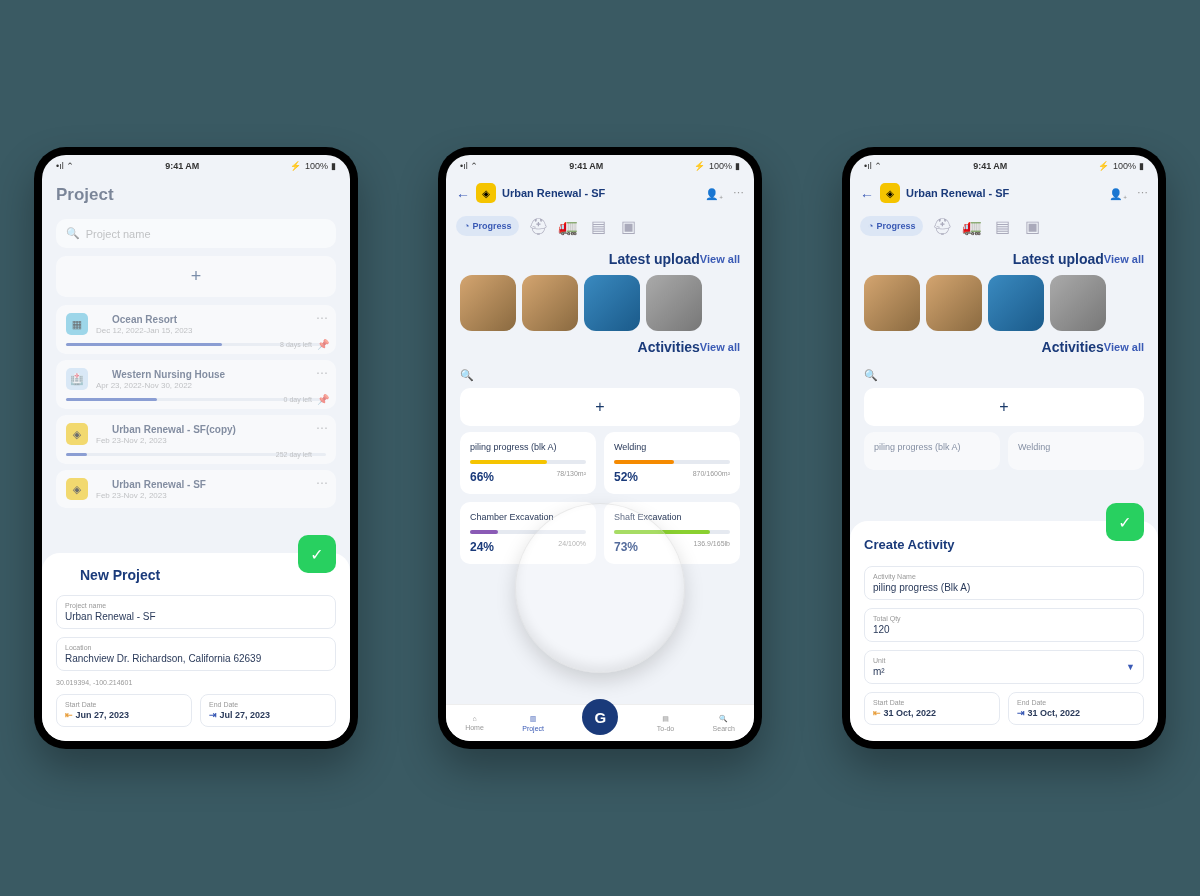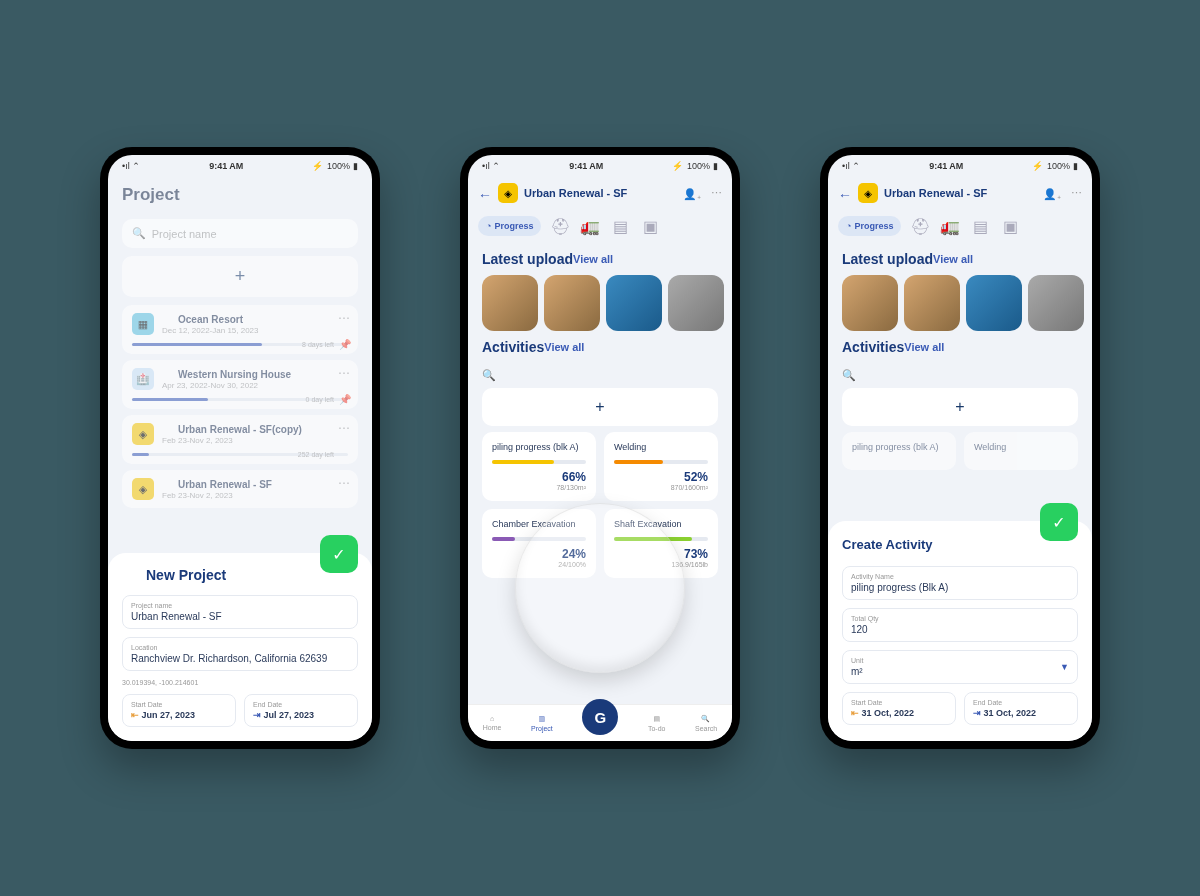--- a/index.html
+++ b/index.html
@@ -1,17 +1,17 @@
 <!DOCTYPE html>
 <html><head>
 <meta charset="utf-8">
 <style>
 * { margin: 0; padding: 0; box-sizing: border-box; font-family: -apple-system, BlinkMacSystemFont, 'Segoe UI', sans-serif; }
 body { background: #3a5a63; width: 1200px; height: 896px; display: flex; justify-content: center; align-items: center; gap: 80px; }
-.phone { width: 280px; height: 602px; background: #000; border-radius: 32px; padding: 8px; position: relative; box-shadow: 0 20px 40px rgba(0,0,0,0.3); }
+.phone { width: 324px; height: 602px; background: #000; border-radius: 32px; padding: 8px; position: relative; box-shadow: 0 20px 40px rgba(0,0,0,0.3); }
 .screen { width: 100%; height: 100%; background: #f0f3f8; border-radius: 24px; overflow: hidden; position: relative; }
 .statusbar { height: 22px; display: flex; justify-content: space-between; align-items: center; padding: 0 14px; font-size: 9px; color: #333; }
 .statusbar .left, .statusbar .right { display: flex; gap: 3px; align-items: center; }
 .statusbar .time { font-weight: 600; }
 .content { height: calc(100% - 22px); overflow: hidden; position: relative; }
 
 
 .p1-header { padding: 8px 14px; font-size: 17px; font-weight: 700; color: #1a2a4a; }
 .p1-search { margin: 6px 14px; background: #fff; border-radius: 10px; padding: 8px 10px; display: flex; align-items: center; gap: 6px; color: #999; font-size: 11px; }
 .p1-addbtn { margin: 8px 14px; background: #fff; border-radius: 10px; padding: 10px; text-align: center; color: #1a3a6a; font-size: 18px; font-weight: 300; }
@@ -44,40 +44,40 @@
 
 .p2-header { padding: 6px 10px; display: flex; align-items: center; gap: 6px; }
 .p2-back { color: #3a5ab5; font-size: 14px; }
 .p2-logo { width: 20px; height: 20px; background: #f5c400; border-radius: 5px; display: flex; align-items: center; justify-content: center; font-size: 10px; }
 .p2-title { font-size: 11px; font-weight: 600; color: #1a3a7a; flex: 1; }
 .p2-header-icons { display: flex; gap: 10px; color: #999; font-size: 11px; }
 .p2-tabs { display: flex; padding: 6px 10px; gap: 8px; align-items: center; }
 .p2-tab { padding: 5px 8px; border-radius: 12px; font-size: 9px; color: #999; display: flex; align-items: center; gap: 3px; }
 .p2-tab.active { background: #dce6f5; color: #3a5ab5; font-weight: 600; }
 .p2-tab-icon { width: 22px; height: 22px; display: flex; align-items: center; justify-content: center; color: #aab; }
-.p2-section { padding: 8px 14px; display: flex; justify-content: flex-start; align-items: center; }
+.p2-section { padding: 8px 14px; display: flex; justify-content: flex-end; align-items: center; }
 .p2-section-title { font-size: 14px; font-weight: 700; color: #1a3a7a; }
 .p2-viewall { font-size: 11px; color: #3a5ab5; font-weight: 600; }
 .p2-uploads { display: flex; gap: 6px; padding: 0 14px; }
 .p2-upload { width: 56px; height: 56px; border-radius: 12px; background: linear-gradient(135deg, #d4a570, #8a6a40); flex-shrink: 0; }
 .p2-upload.blue { background: linear-gradient(135deg, #3a8ac0, #1a5a8a); }
 .p2-upload.grey { background: linear-gradient(135deg, #aaa, #777); }
 .p2-search { margin: 6px 14px 0; font-size: 11px; color: #999; }
 .p2-addact { margin: 6px 14px; background: #fff; border-radius: 10px; padding: 10px; text-align: center; color: #1a3a6a; font-size: 16px; }
 .p2-activities { display: flex; flex-wrap: wrap; gap: 8px; padding: 0 14px; }
 .p2-activity { background: #fff; border-radius: 10px; padding: 10px; width: calc(50% - 4px); }
 .p2-activity.full { width: 100%; }
 .p2-act-title { font-size: 9px; color: #2a3a5a; font-weight: 500; margin-bottom: 8px; }
 .p2-act-bar { height: 4px; background: #e5e9f0; border-radius: 2px; margin-bottom: 6px; }
 .p2-act-fill { height: 100%; border-radius: 2px; }
 .p2-act-fill.yellow { background: #f5c400; width: 66%; }
 .p2-act-fill.orange { background: #f58a00; width: 52%; }
 .p2-act-fill.purple { background: #8a5ab5; width: 24%; }
 .p2-act-fill.green { background: #8ad030; width: 83%; }
-.p2-act-row { display: flex; justify-content: space-between; align-items: flex-end; flex-direction: column; }
+.p2-act-row { display: flex; justify-content: space-between; align-items: flex-start; }
 .p2-act-pct { font-size: 12px; font-weight: 700; color: #1a3a7a; }
 .p2-act-qty { font-size: 7px; color: #999; }
 .p2-bottomnav { position: absolute; bottom: 0; left: 0; right: 0; background: #fff; border-radius: 0 0 24px 24px; display: flex; justify-content: space-around; align-items: center; padding: 6px 0; border-top: 1px solid #eee; }
 .p2-nav-item { display: flex; flex-direction: column; align-items: center; gap: 2px; font-size: 7px; color: #999; }
 .p2-nav-item.active { color: #3a5ab5; }
 .p2-nav-center { width: 36px; height: 36px; background: #1a3a7a; border-radius: 50%; display: flex; align-items: center; justify-content: center; color: #fff; font-weight: 700; font-size: 15px; margin-top: -12px; }
 .p2-magnifier { position: absolute; top: 326px; left: 50%; transform: translateX(-50%); width: 170px; height: 170px; border-radius: 50%; background: rgba(255,255,255,0.25); border: 1px solid rgba(200,200,200,0.4); box-shadow: 0 8px 20px rgba(0,0,0,0.15), inset 0 -6px 12px rgba(0,0,0,0.08); pointer-events: none; }
 
 
 .p3-sheet { position: absolute; bottom: 0; left: 0; right: 0; background: #fff; border-radius: 18px 18px 24px 24px; padding: 16px 14px; }

